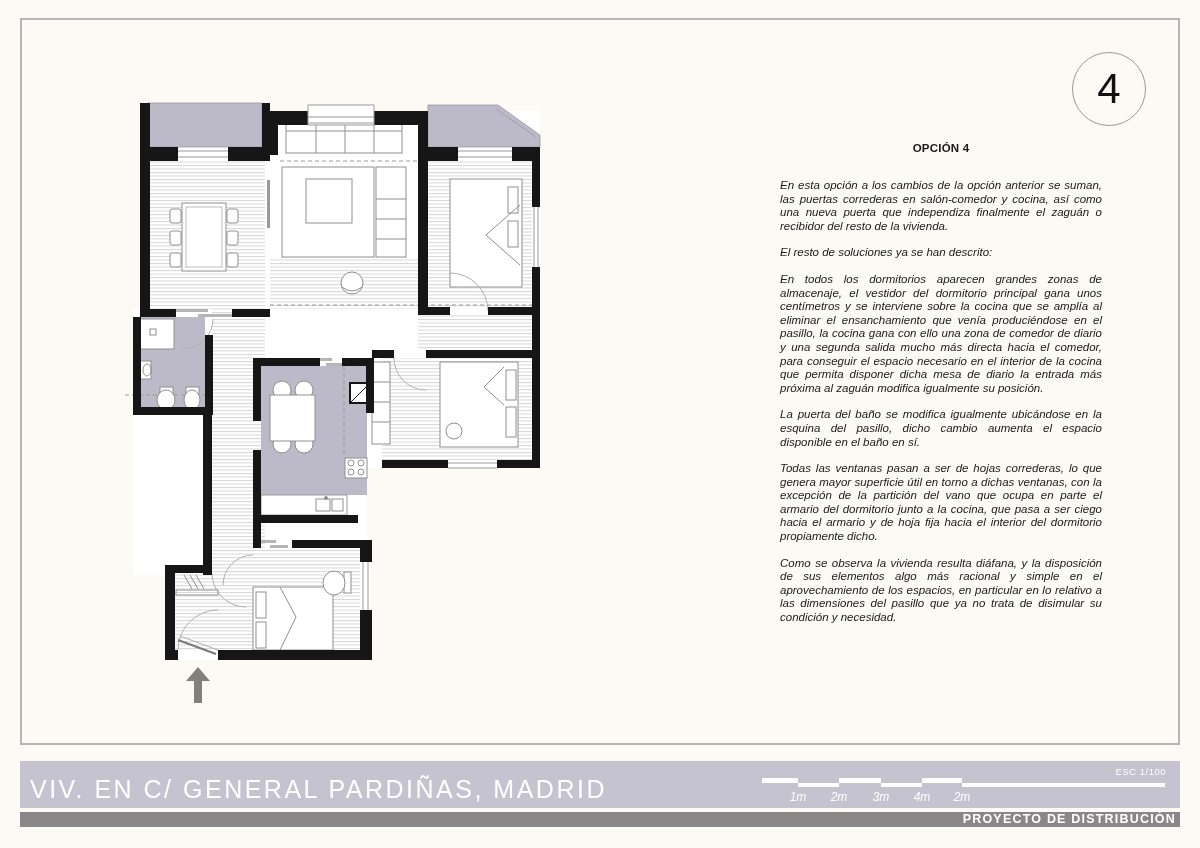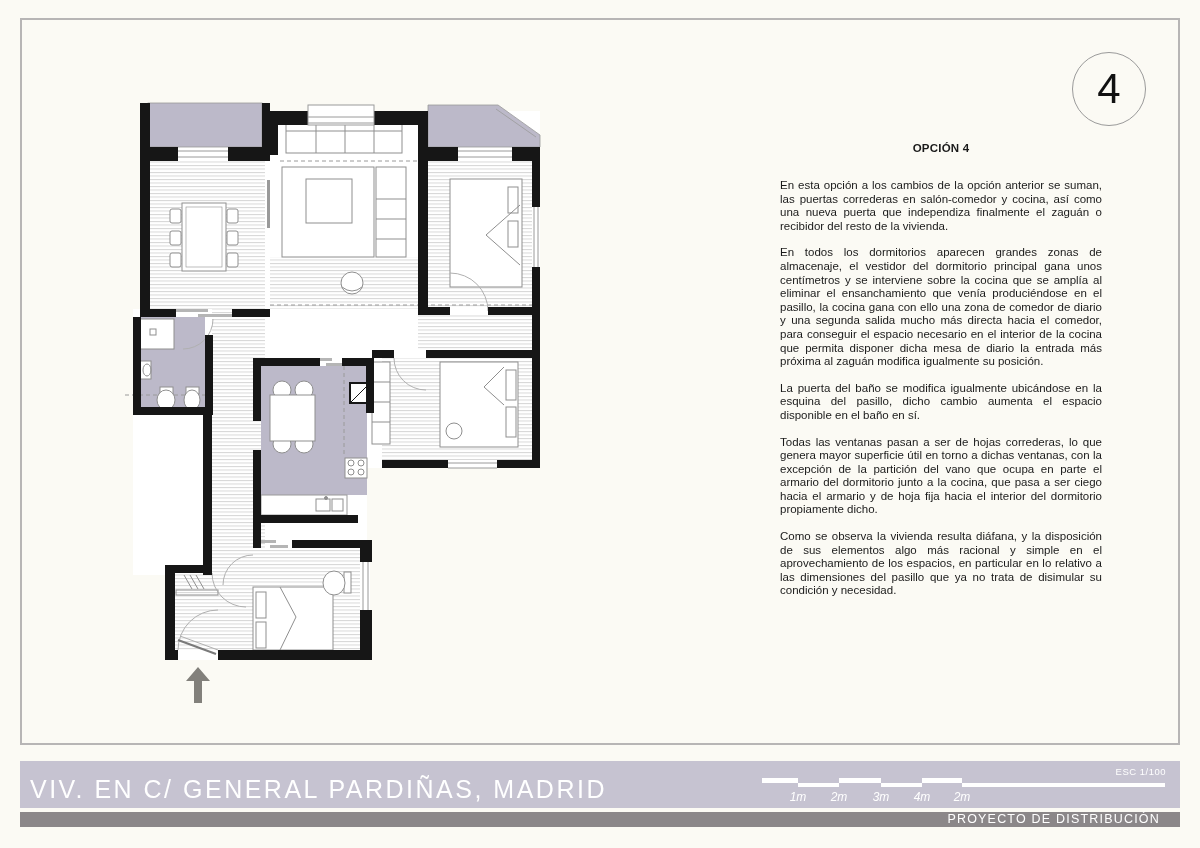--- a/index.html
+++ b/index.html
@@ -21,20 +21,21 @@
   }
   .notes{
     position:absolute;left:780px;top:142px;width:322px;
   }
   .notes h1{
     font-size:11.5px;font-weight:bold;margin:0 0 25px 0;letter-spacing:.2px;text-align:center;
   }
   .notes p{
     font-size:11.5px;line-height:13.6px;text-align:justify;
     margin:0 0 13px 0;
+    font-style:italic;
   }
   .plan-wrap{position:absolute;left:120px;top:95px;width:440px;height:615px;}
   
   .bar-light{
     position:absolute;left:20px;top:761px;width:1160px;height:47px;
     background:#c6c3d1;
   }
   .bar-title{
     position:absolute;left:10px;top:14px;
     font-size:25px;letter-spacing:2.5px;color:#ffffff;font-weight:400;
@@ -48,21 +49,21 @@
   .scalebar .seg{position:absolute;background:#ffffff;height:4.5px;}
   .scalebar .lbl{
     position:absolute;top:12px;font-size:12px;color:#ffffff;width:24px;
     margin-left:-12px;text-align:center;font-style:italic;
   }
   .bar-dark{
     position:absolute;left:20px;top:812px;width:1160px;height:15px;
     background:#8b8789;color:#ffffff;font-size:12.5px;line-height:15px;
     text-align:right;letter-spacing:1.2px;
   }
-  .bar-dark span{padding-right:20px;}
+  .bar-dark span{padding-right:4px;font-weight:bold;}
 </style>
 </head>
 <body>
 
 <div class="frame"></div>
 
 <div class="circle-number">
   <span>4</span>
 </div>
 
@@ -303,20 +304,21 @@
     <line x1="248" y1="467" x2="248" y2="515"></line>
   </g>
 
   <polygon points="78,572 66,586 74,586 74,608 82,608 82,586 90,586" fill="#82807b"></polygon>
 </svg>
 </div>
 
 <div class="notes">
   <h1>OPCIÓN 4</h1>
   <p>En esta opción a los cambios de la opción anterior se suman, las puertas correderas en salón-comedor y cocina, así como una nueva puerta que independiza finalmente el zaguán o recibidor del resto de la vivienda.</p>
+  <p>El resto de soluciones ya se han descrito:</p>
   <p>En todos los dormitorios aparecen grandes zonas de almacenaje, el vestidor del dormitorio principal gana unos centímetros y se interviene sobre la cocina que se amplía al eliminar el ensanchamiento que venía produciéndose en el pasillo, la cocina gana con ello una zona de comedor de diario y una segunda salida mucho más directa hacia el comedor, para conseguir el espacio necesario en el interior de la cocina que permita disponer dicha mesa de diario la entrada más próxima al zaguán modifica igualmente su posición.</p>
   <p>La puerta del baño se modifica igualmente ubicándose en la esquina del pasillo, dicho cambio aumenta el espacio disponible en el baño en sí.</p>
   <p>Todas las ventanas pasan a ser de hojas correderas, lo que genera mayor superficie útil en torno a dichas ventanas, con la excepción de la partición del vano que ocupa en parte el armario del dormitorio junto a la cocina, que pasa a ser ciego hacia el armario y de hoja fija hacia el interior del dormitorio propiamente dicho.</p>
   <p>Como se observa la vivienda resulta diáfana, y la disposición de sus elementos algo más racional y simple en el aprovechamiento de los espacios, en particular en lo relativo a las dimensiones del pasillo que ya no trata de disimular su condición y necesidad.</p>
 </div>
 
 <div class="bar-light">
   <div class="bar-title">VIV. EN C/ GENERAL PARDIÑAS, MADRID</div>
   <div class="esc-label">ESC  1/100</div>
   <div class="scalebar">

